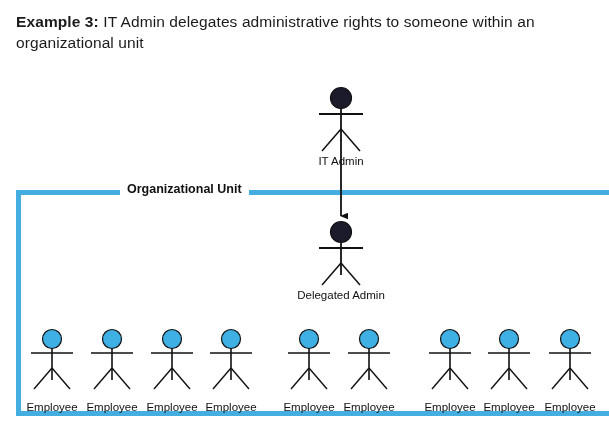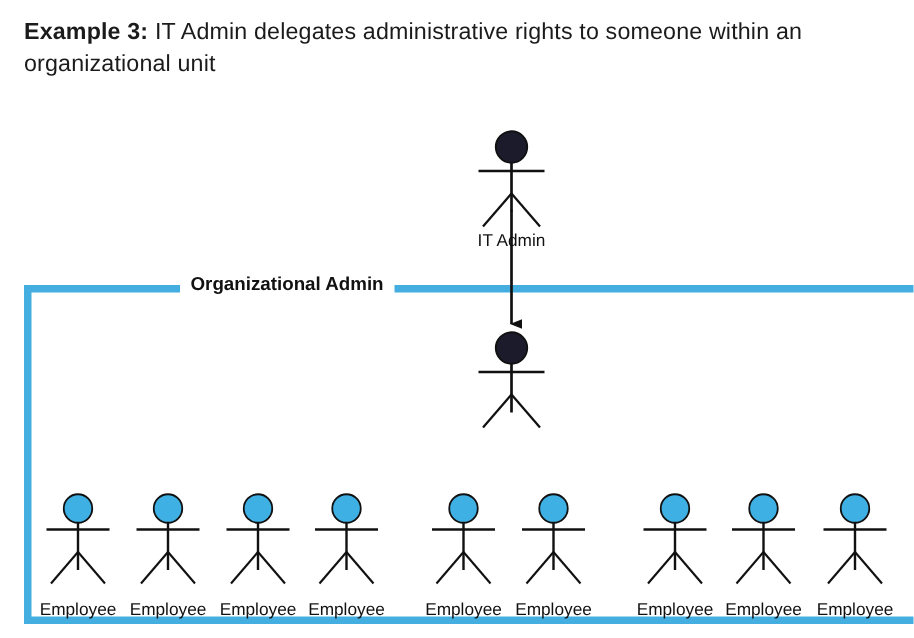--- a/index.html
+++ b/index.html
@@ -93,21 +93,21 @@
 </head>
 <body>
 
 <div id="diagram-canvas">
 
   <div class="title-block">
     <span class="title-strong">Example 3:</span><span> IT Admin delegates administrative rights to someone within an organizational unit</span>
   </div>
 
   <div class="ou-box"></div>
-  <div class="ou-label">Organizational Admin</div>
+  <div class="ou-label">Organizational Unit</div>
 
   <svg class="figure-layer" viewBox="0 0 609 425" width="609" height="425" xmlns="http://www.w3.org/2000/svg">
 
     <defs>
       <marker id="arrowhead" markerWidth="7" markerHeight="8" refX="3.2" refY="7" orient="auto" markerUnits="userSpaceOnUse">
         <path d="M0,0 L6.4,0 L3.2,8 Z" fill="#111111"></path>
       </marker>
     </defs>
 
     <g>
@@ -189,20 +189,21 @@
     <g>
       <line x1="558" y1="348" x2="558" y2="380" stroke="#111111" stroke-width="1.6"></line>
       <line x1="537" y1="353" x2="579" y2="353" stroke="#111111" stroke-width="1.6"></line>
       <line x1="558" y1="368" x2="540" y2="389" stroke="#111111" stroke-width="1.4"></line>
       <line x1="558" y1="368" x2="576" y2="389" stroke="#111111" stroke-width="1.4"></line>
       <circle cx="558" cy="339" r="9.5" fill="#3fb0e4" stroke="#111111" stroke-width="1.2"></circle>
     </g>
   </svg>
 
   <div class="actor-label admin-label" style="left:329px; top:154px;">IT Admin</div>
+  <div class="actor-label admin-label" style="left:329px; top:288px;">Delegated Admin</div>
 
   <div class="actor-label employee-label" style="left:40px; top:400px;">Employee</div>
   <div class="actor-label employee-label" style="left:100px; top:400px;">Employee</div>
   <div class="actor-label employee-label" style="left:160px; top:400px;">Employee</div>
   <div class="actor-label employee-label" style="left:219px; top:400px;">Employee</div>
   <div class="actor-label employee-label" style="left:297px; top:400px;">Employee</div>
   <div class="actor-label employee-label" style="left:357px; top:400px;">Employee</div>
   <div class="actor-label employee-label" style="left:438px; top:400px;">Employee</div>
   <div class="actor-label employee-label" style="left:497px; top:400px;">Employee</div>
   <div class="actor-label employee-label" style="left:558px; top:400px;">Employee</div>

